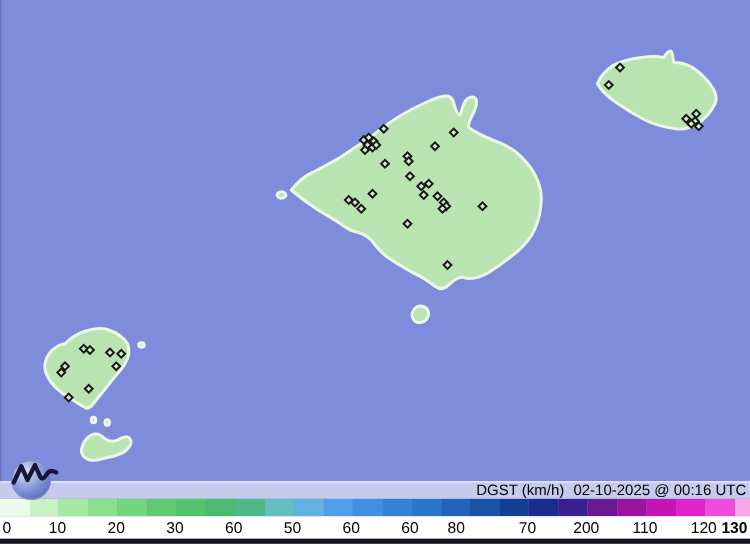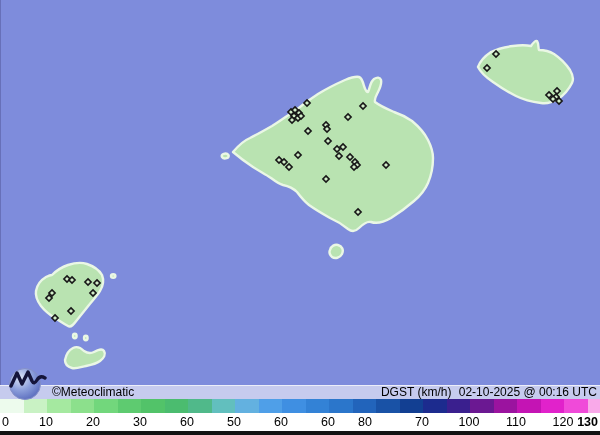--- a/index.html
+++ b/index.html
@@ -99,21 +99,20 @@
           <path d="M0,-3.1 L3.1,0 L0,3.1 L-3.1,0 Z" transform="translate(93,293)" class="station" style="fill: rgb(210, 238, 201); stroke: rgb(24, 24, 24);"></path>
           <path d="M0,-3.1 L3.1,0 L0,3.1 L-3.1,0 Z" transform="translate(52,293)" class="station" style="fill: rgb(210, 238, 201); stroke: rgb(24, 24, 24);"></path>
           <path d="M0,-3.1 L3.1,0 L0,3.1 L-3.1,0 Z" transform="translate(49,298)" class="station" style="fill: rgb(210, 238, 201); stroke: rgb(24, 24, 24);"></path>
           <path d="M0,-3.1 L3.1,0 L0,3.1 L-3.1,0 Z" transform="translate(71,311)" class="station" style="fill: rgb(210, 238, 201); stroke: rgb(24, 24, 24);"></path>
           <path d="M0,-3.1 L3.1,0 L0,3.1 L-3.1,0 Z" transform="translate(55,318)" class="station" style="fill: rgb(210, 238, 201); stroke: rgb(24, 24, 24);"></path>
         </g>
     </svg>
   </div>
 
   <div class="statusbar" style="background: rgb(198, 203, 238);">
-    <span class="copyright">©Meteoclimatic</span>
     <span class="righttext">
       <span>DGST (km/h)</span>
       <span class="ts">02-10-2025 @ 00:16 UTC</span>
     </span>
   </div>
 
   <div class="colorbar">
       <div class="cblock" style="background: rgb(237, 251, 237);"></div>
       <div class="cblock" style="background: rgb(201, 242, 196);"></div>
       <div class="cblock" style="background: rgb(165, 233, 160);"></div>
@@ -145,21 +144,21 @@
       <span class="tick" style="left: 2px;">0</span>
       <span class="tick" style="left: 46px; transform: translateX(-50%);">10</span>
       <span class="tick" style="left: 93px; transform: translateX(-50%);">20</span>
       <span class="tick" style="left: 140px; transform: translateX(-50%);">30</span>
       <span class="tick" style="left: 187px; transform: translateX(-50%);">60</span>
       <span class="tick" style="left: 234px; transform: translateX(-50%);">50</span>
       <span class="tick" style="left: 281px; transform: translateX(-50%);">60</span>
       <span class="tick" style="left: 328px; transform: translateX(-50%);">60</span>
       <span class="tick" style="left: 365px; transform: translateX(-50%);">80</span>
       <span class="tick" style="left: 422px; transform: translateX(-50%);">70</span>
-      <span class="tick" style="left: 469px; transform: translateX(-50%);">100</span>
+      <span class="tick" style="left: 469px; transform: translateX(-50%);">200</span>
       <span class="tick" style="left: 516px; transform: translateX(-50%);">110</span>
       <span class="tick" style="left: 563px; transform: translateX(-50%);">120</span>
       <span class="tick" style="right: 2px; font-weight: bold;">130</span>
     </div>
   <div class="bottomline"></div>
 
   <div class="logo">
     <svg width="40" height="40" viewBox="0 0 40 40">
       <defs>
         <radialGradient id="sphere" cx="0.35" cy="0.3" r="0.85">

